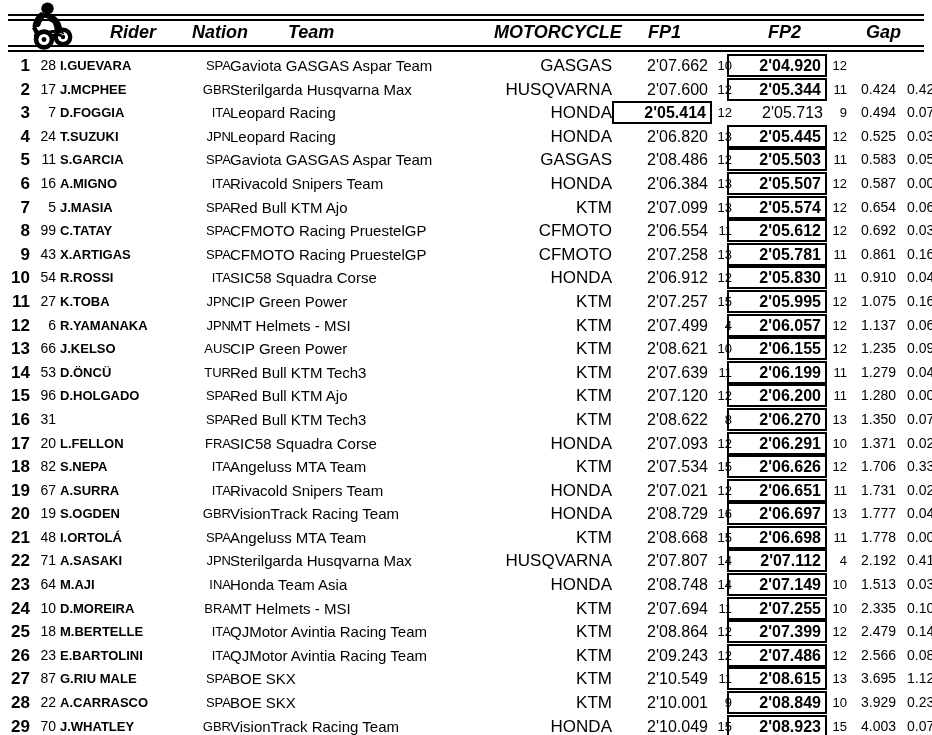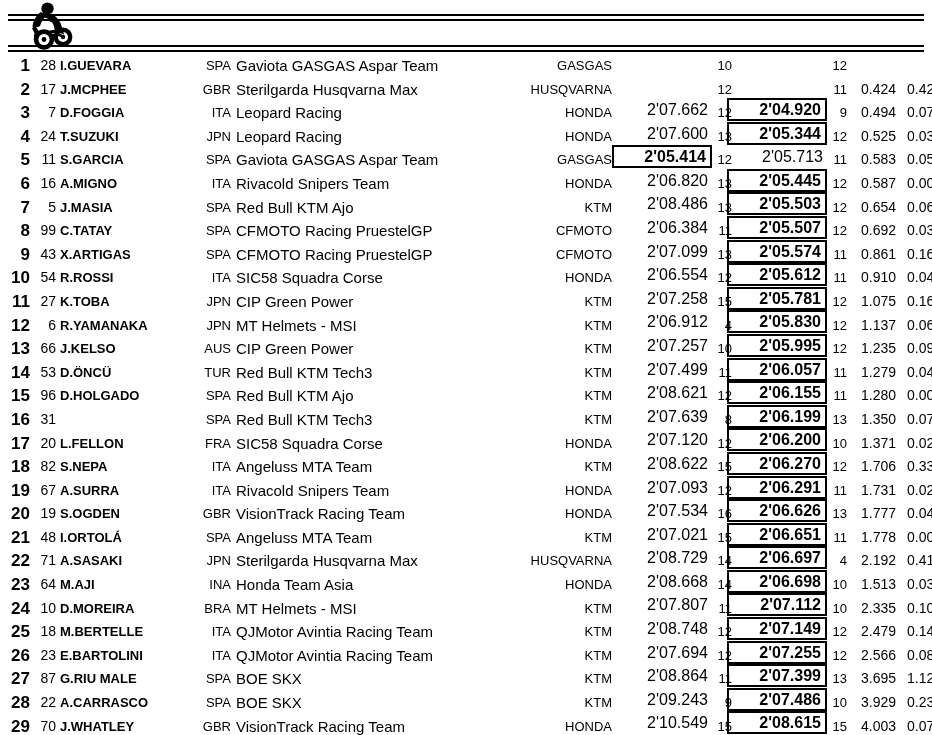--- a/index.html
+++ b/index.html
@@ -93,28 +93,28 @@
     text-align: left;
     font-weight: bold;
     font-size: 13px;
   }
   .c-nation {
     left: 175px; width: 56px;
     text-align: right;
     font-size: 13px;
   }
   .c-team {
-    left: 236px;
+    left: 230px;
     text-align: right;
     font-size: 15px;
   }
   .c-bike {
     left: 440px; width: 172px;
     text-align: right;
-    font-size: 13px;
+    font-size: 17px;
   }
 
   .c-fp1 {
     left: 618px; width: 92px;
     text-align: right;
     font-size: 16px;
   }
   .c-fp1lap {
     left: 712px; width: 20px;
     text-align: right;
@@ -135,21 +135,21 @@
     text-align: right;
     font-size: 14px;
   }
   .c-gap2 {
     left: 898px; width: 44px;
     text-align: right;
     font-size: 14px;
   }
 
   
-  .timecell { position: absolute; height: 23.6px; margin-top: 44px; }
+  .timecell { position: absolute; height: 23.6px; }
   .timeinner {
     display: block;
     height: 21px;
     line-height: 21px;
     margin-top: 1px;
     text-align: right;
     padding-right: 4px;
     box-sizing: border-box;
   }
   .boxed .timeinner {
@@ -194,20 +194,29 @@
         <circle cx="41" cy="36" r="2.2"></circle>
 
         <path d="M24 31 C29 28.5 35 28.5 40 30.5 C41.5 31.2 42.3 32.3 42 33.6 C38 31.5 32 31.2 27 33.2 C25.4 33.1 24.3 32.3 24 31 Z"></path>
         <path d="M30 33 C33 32 37 32 40 33.5 L39 36 C36.5 34.8 33 34.8 30.5 35.8 Z"></path>
 
         <path d="M12.5 33 C14.5 33.8 16 35 17 36.6 C15.5 37.4 13.8 37.4 12.4 36.6 C11.6 35.6 11.7 34.2 12.5 33 Z"></path>
       </g>
     </svg>
   </div>
 
+  <div class="header-row">
+    <span class="hcell" style="left:110px;">Rider</span>
+    <span class="hcell" style="left:192px;">Nation</span>
+    <span class="hcell" style="left:288px;">Team</span>
+    <span class="hcell" style="left:494px;">MOTORCYCLE</span>
+    <span class="hcell" style="left:648px;">FP1</span>
+    <span class="hcell" style="left:768px;">FP2</span>
+    <span class="hcell" style="left:866px;">Gap</span>
+  </div>
 </div>
 
 <div class="rows" id="rows-container">
     <div class="row">
       <span class="cell c-pos">1</span>
       <span class="cell c-num">28</span>
       <span class="cell c-rider">I.GUEVARA</span>
       <span class="cell c-nation">SPA</span>
       <span class="cell c-team">Gaviota GASGAS Aspar Team</span>
       <span class="cell c-bike">GASGAS</span>

